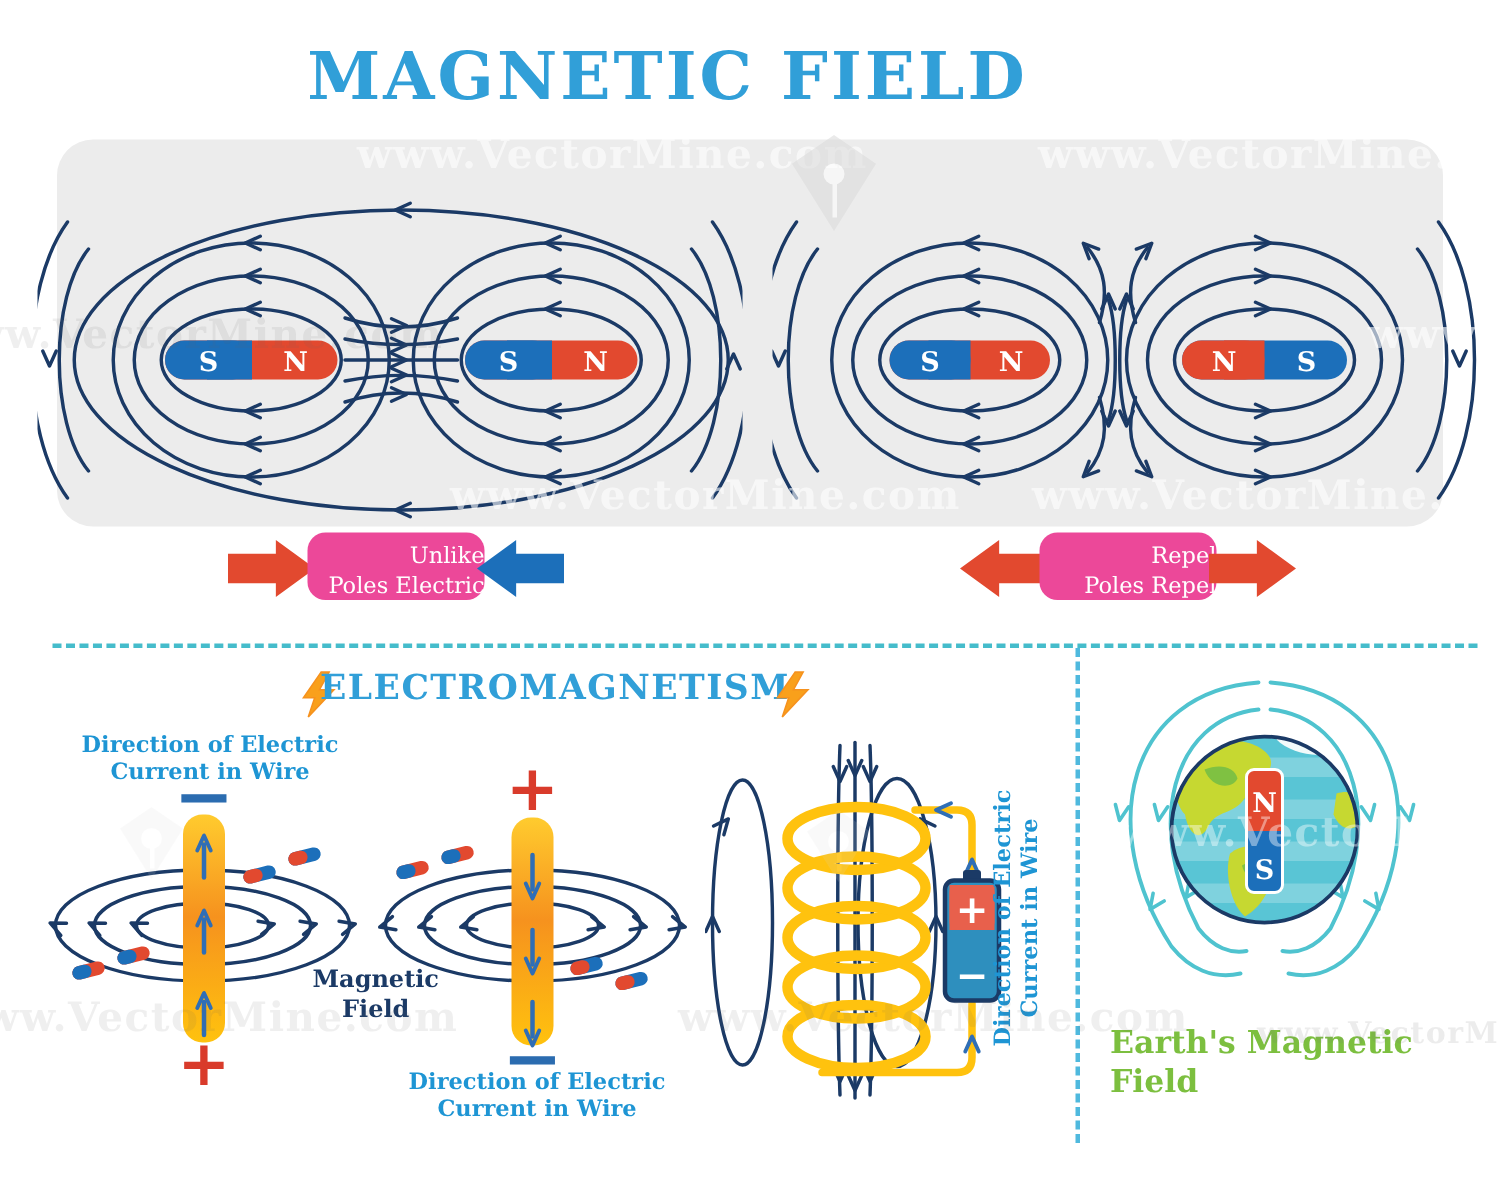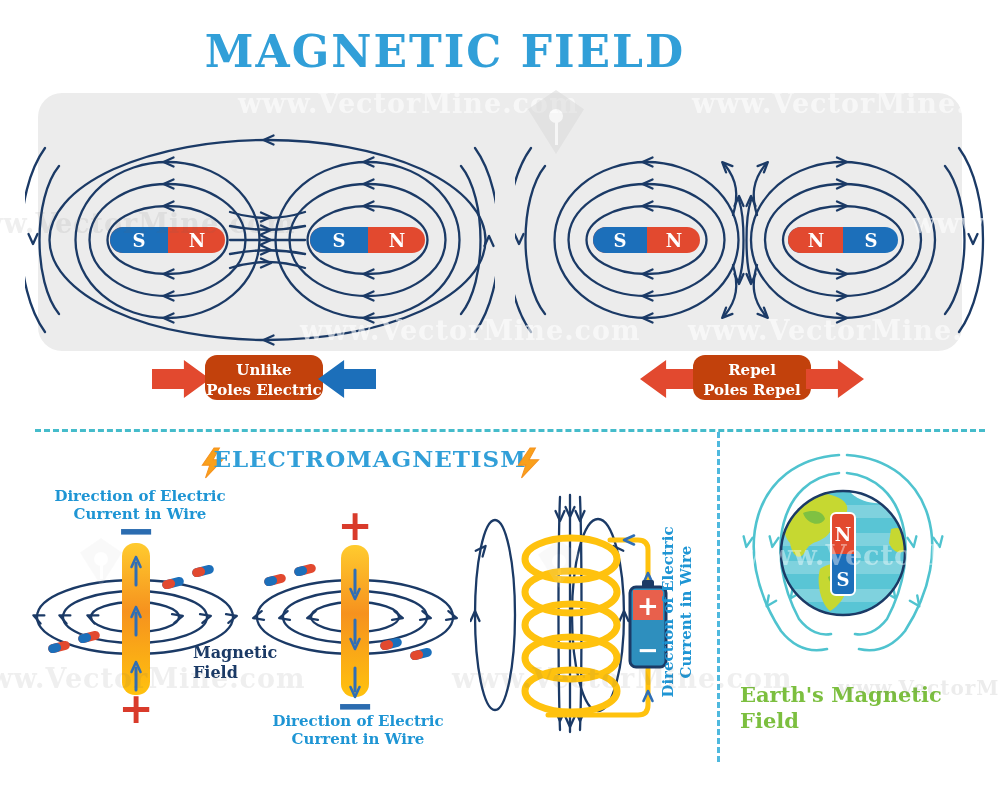--- a/index.html
+++ b/index.html
@@ -13,32 +13,32 @@
   .fl{fill:none;stroke:#1B3A66;stroke-width:2.3;stroke-linecap:round}
   .ch-n{stroke:#1B3A66;stroke-width:2.3;fill:none;stroke-linecap:round;stroke-linejoin:round}
   .ch-cur{stroke:#2F6EB6;stroke-width:2.6;fill:none;stroke-linecap:round;stroke-linejoin:round}
   .ch-t{stroke:#4FC3CF;stroke-width:2.4;fill:none;stroke-linecap:round;stroke-linejoin:round}
   .cur{stroke:#2F6EB6;stroke-width:3;fill:none;stroke-linecap:round}
   .fe{fill:none;stroke:#4FC3CF;stroke-width:2.6;stroke-linecap:round}
   .mg-txt{fill:#fff;font-size:18px;font-weight:bold;text-anchor:middle;font-family:"DejaVu Serif",serif}
   .plus-t{fill:#D93B2B;font-size:42px;font-weight:bold;text-anchor:middle;font-family:"DejaVu Sans",sans-serif}
   .minus-t{fill:#2B6CB0;font-size:48px;font-weight:bold;text-anchor:middle;font-family:"DejaVu Sans",sans-serif}
   
-  .pole-label{background:#c2410c;border-radius:12px;color:#fff;text-align:center;font-weight:bold;
+  .pole-label{background:#ec4899;border-radius:12px;color:#fff;text-align:right;font-weight:normal;
               font-size:15px;line-height:1.35;width:118px;height:40px;padding-top:5px}
   .arrow{height:38px;width:58px}
   .arrow-r{clip-path:polygon(0 24%,55% 24%,55% 0,100% 50%,55% 100%,55% 76%,0 76%)}
   .arrow-l{clip-path:polygon(100% 24%,45% 24%,45% 0,0 50%,45% 100%,45% 76%,100% 76%)}
   .red{background:#E2492F}.blue{background:#1C6FBA}
   .hdivider{left:35px;top:429px;width:950px;height:0;border-top:3px dashed #45BCCB}
   .vdivider{left:717px;top:432px;width:0;height:330px;border-left:3px dashed #4FB9DE}
   .em-heading{left:180px;top:445px;width:380px;text-align:center;font-size:23px;font-weight:bold;
               color:#319FD8;letter-spacing:1px}
   .diag-label{color:#1E95D4;font-weight:bold;font-size:15px;line-height:1.2;text-align:center}
-  .navy-label{color:#1B3A66;font-weight:bold;font-size:16px;line-height:1.25;}
+  .navy-label{color:#1B3A66;font-weight:bold;font-size:16px;line-height:1.25;text-align:center}
   .vtext{left:586px;top:590px;width:190px;height:44px;transform:rotate(-90deg);}
   .earth-label{left:740px;top:682px;width:235px;text-align:left;color:#7CBF3F;
                font-weight:bold;font-size:21px;line-height:1.25}
   
   .wm{font-weight:bold;font-size:27px;letter-spacing:1px;white-space:nowrap;pointer-events:none}
   .wm-panel{color:rgba(255,255,255,0.60)}
   .wm-dark{color:rgba(100,100,100,0.10)}
   .wm-light{color:rgba(255,255,255,0.42)}
   .wm-sm{font-size:20px;color:rgba(120,120,120,0.14)}
   .penlogo{pointer-events:none}

